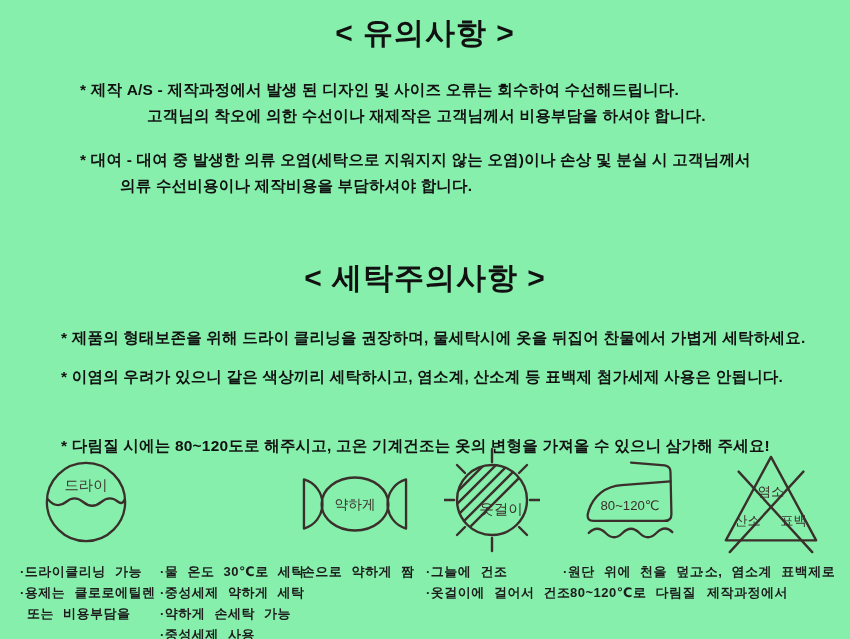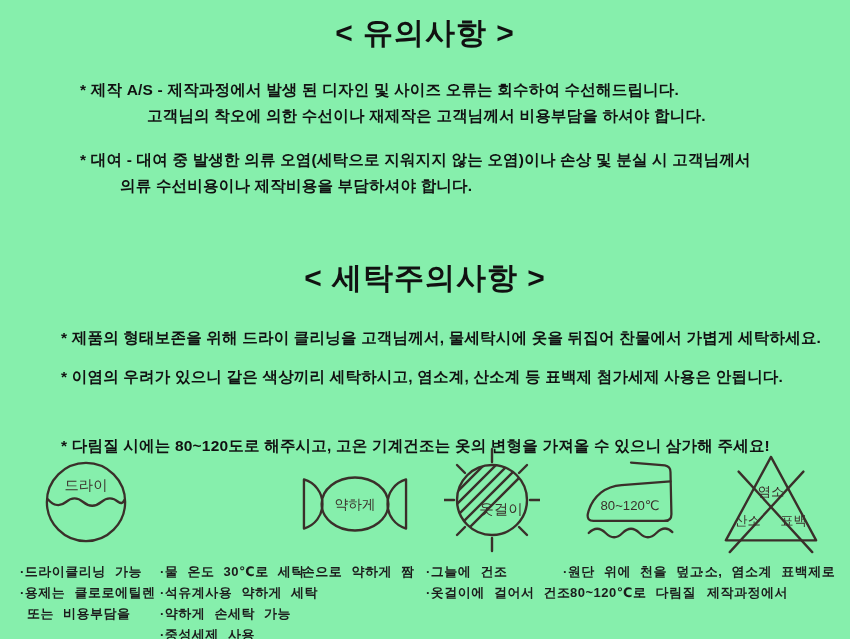--- a/index.html
+++ b/index.html
@@ -68,21 +68,21 @@
   <div class="abs section-title" style="top:13px;">&lt; 유의사항 &gt;</div>
 
   <div class="abs body-line" style="left:80px; top:80px;">* 제작 A/S - 제작과정에서 발생 된 디자인 및 사이즈 오류는 회수하여 수선해드립니다.</div>
   <div class="abs body-line" style="left:147px; top:106px;">고객님의 착오에 의한 수선이나 재제작은 고객님께서 비용부담을 하셔야 합니다.</div>
 
   <div class="abs body-line" style="left:80px; top:150px;">* 대여 - 대여 중 발생한 의류 오염(세탁으로 지워지지 않는 오염)이나 손상 및 분실 시 고객님께서</div>
   <div class="abs body-line" style="left:120px; top:176px;">의류 수선비용이나 제작비용을 부담하셔야 합니다.</div>
 
   <div class="abs section-title" style="top:258px;">&lt; 세탁주의사항 &gt;</div>
 
-  <div class="abs body-line" style="left:61px; top:328px;">* 제품의 형태보존을 위해 드라이 클리닝을 고객님께서, 물세탁시에 옷을 뒤집어 찬물에서 가볍게 세탁하세요.</div>
+  <div class="abs body-line" style="left:61px; top:328px;">* 제품의 형태보존을 위해 드라이 클리닝을 권장하며, 물세탁시에 옷을 뒤집어 찬물에서 가볍게 세탁하세요.</div>
   <div class="abs body-line" style="left:61px; top:367px;">* 이염의 우려가 있으니 같은 색상끼리 세탁하시고, 염소계, 산소계 등 표백제 첨가세제 사용은 안됩니다.</div>
   <div class="abs body-line" style="left:61px; top:404px;margin-top:32px;">* 다림질 시에는 80~120도로 해주시고, 고온 기계건조는 옷의 변형을 가져올 수 있으니 삼가해 주세요!</div>
 
   <div class="icon-box" style="left:44px; top:459px;">
     <svg class="icon-svg" width="84" height="86" viewBox="0 0 88 90">
       <circle cx="44" cy="45" r="41"></circle>
       <path d="M 4,42 C 10,49 17,50 23,45 C 29,40 35,40 41,45 C 47,50 54,50 60,45 C 66,40 72,40 78,45 C 81,47 83,46 84,43"></path>
       <text x="44" y="32" font-size="15">드라이</text>
     </svg>
   </div>
@@ -148,21 +148,21 @@
   </div>
 
   <div class="caption" style="left:20px; top:561px;">
     <div class="cap-line">·드라이클리닝 가능</div>
     <div class="cap-line">·용제는 클로로에틸렌</div>
     <div class="cap-line cont">또는 비용부담을</div>
   </div>
 
   <div class="caption" style="left:160px; top:561px;">
     <div class="cap-line">·물 온도 30℃로 세탁</div>
-    <div class="cap-line">·석유계사용 약하게 세탁</div>
+    <div class="cap-line">·중성세제 약하게 세탁</div>
     <div class="cap-line">·약하게 손세탁 가능</div>
     <div class="cap-line">·중성세제 사용</div>
   </div>
 
   <div class="caption" style="left:297px; top:561px;">
     <div class="cap-line">·손으로 약하게 짬</div>
   </div>
 
   <div class="caption" style="left:426px; top:561px;">
     <div class="cap-line">·그늘에 건조</div>

